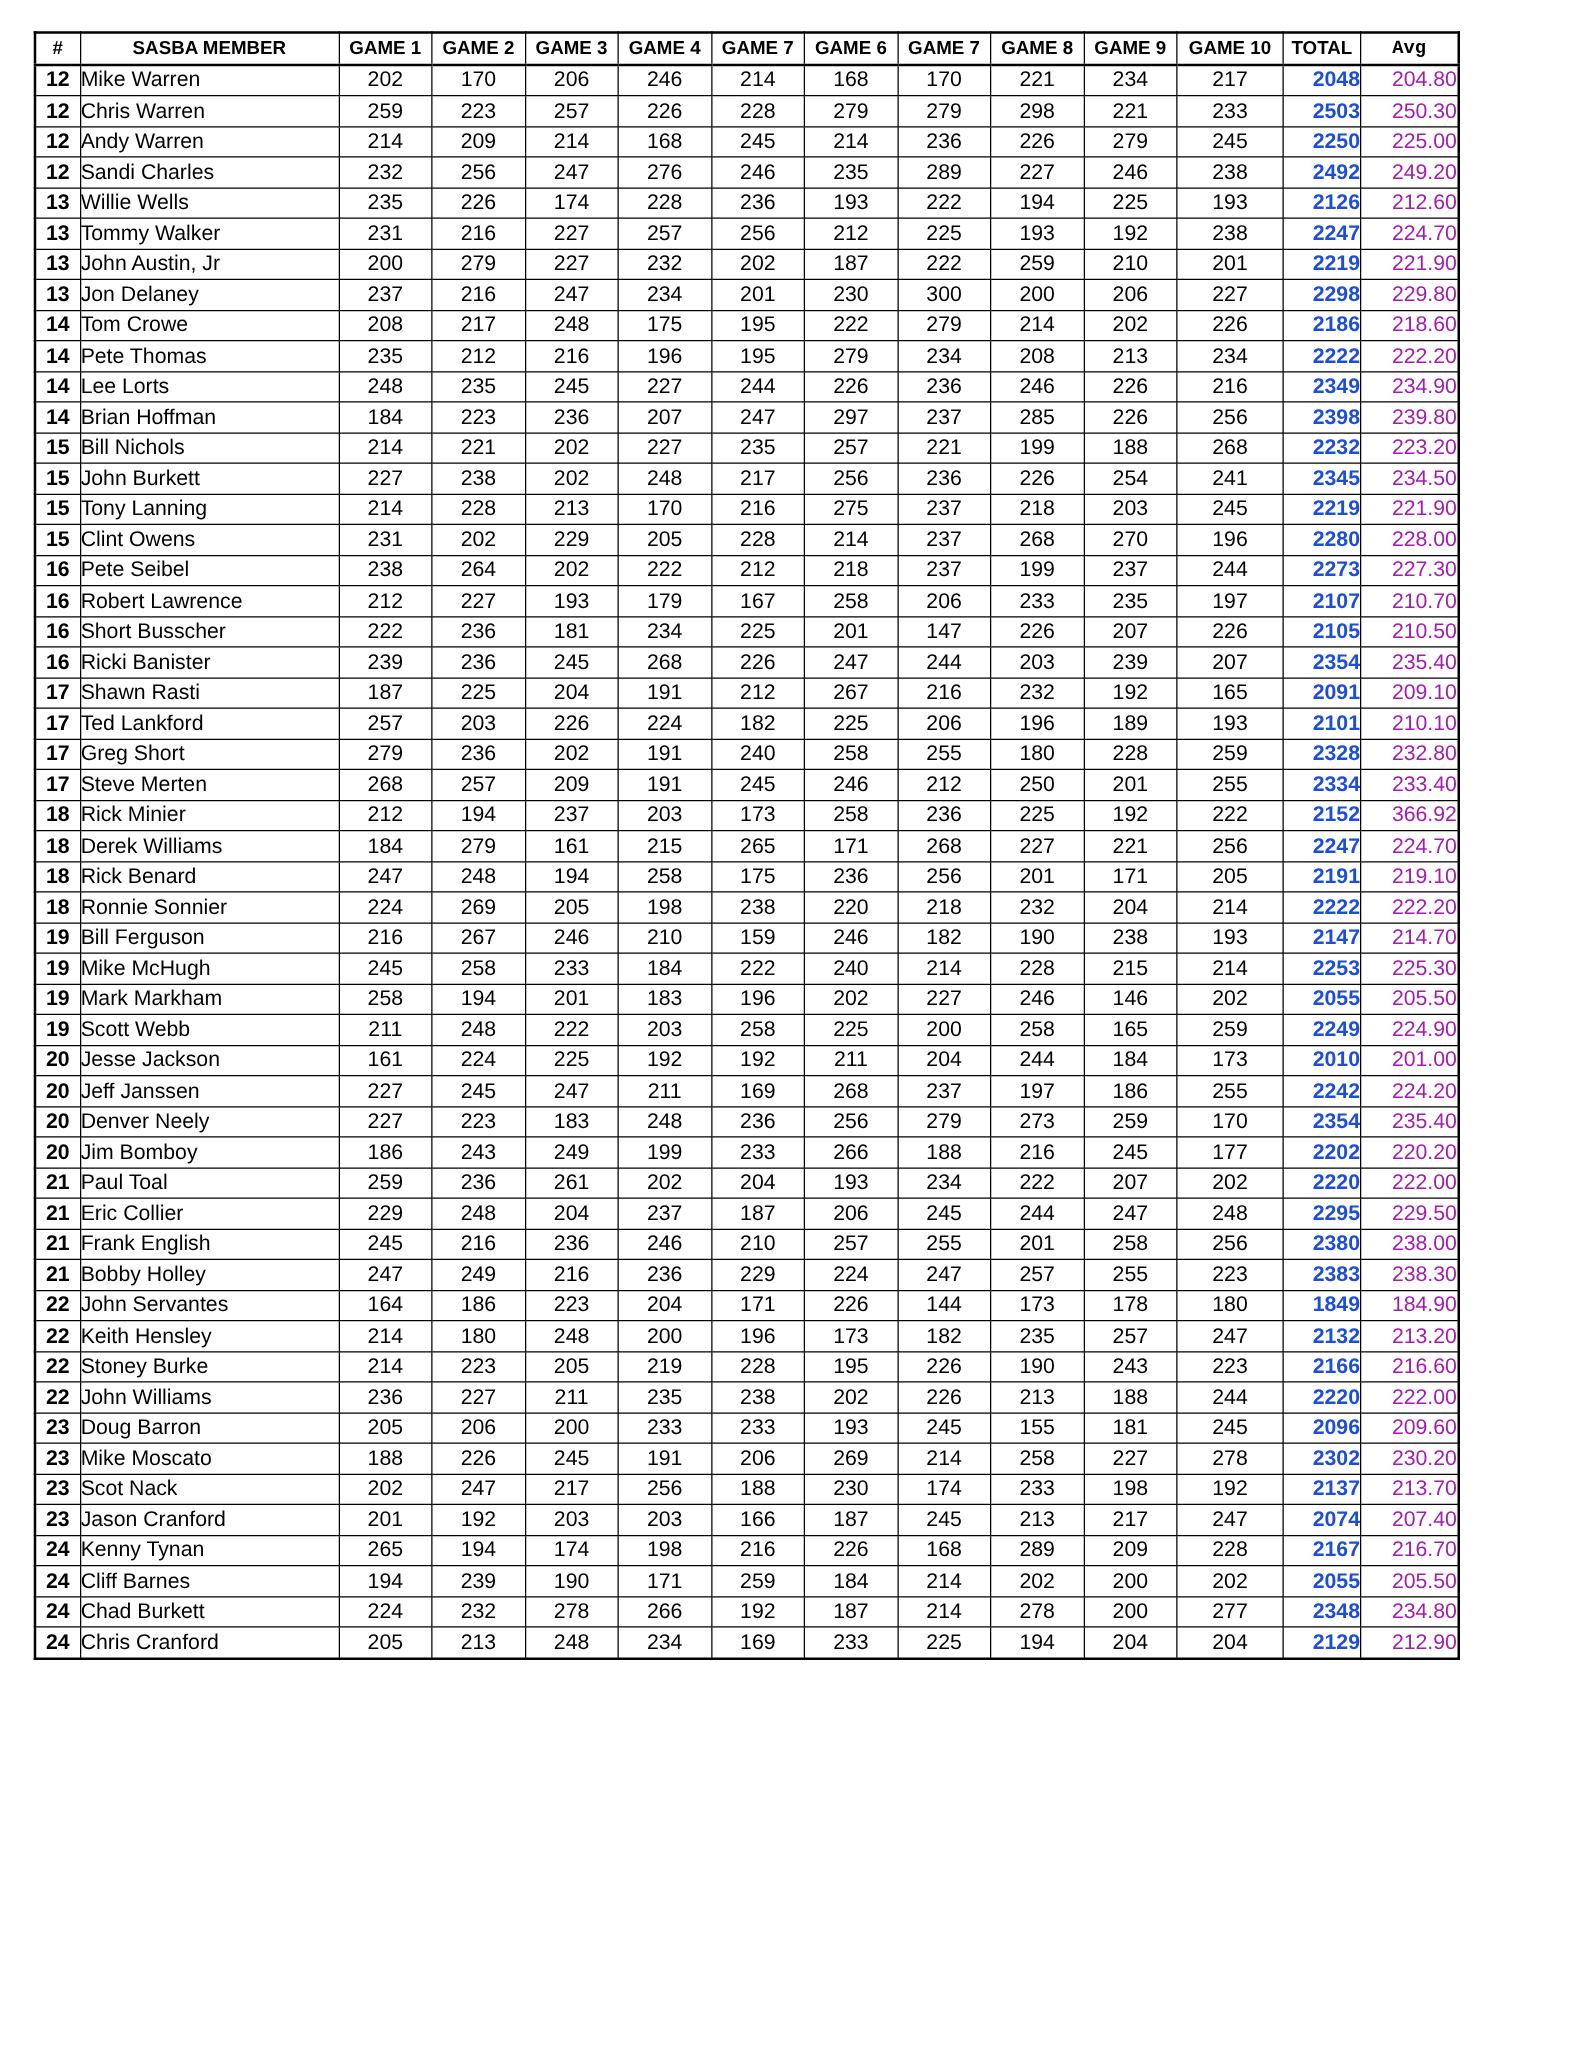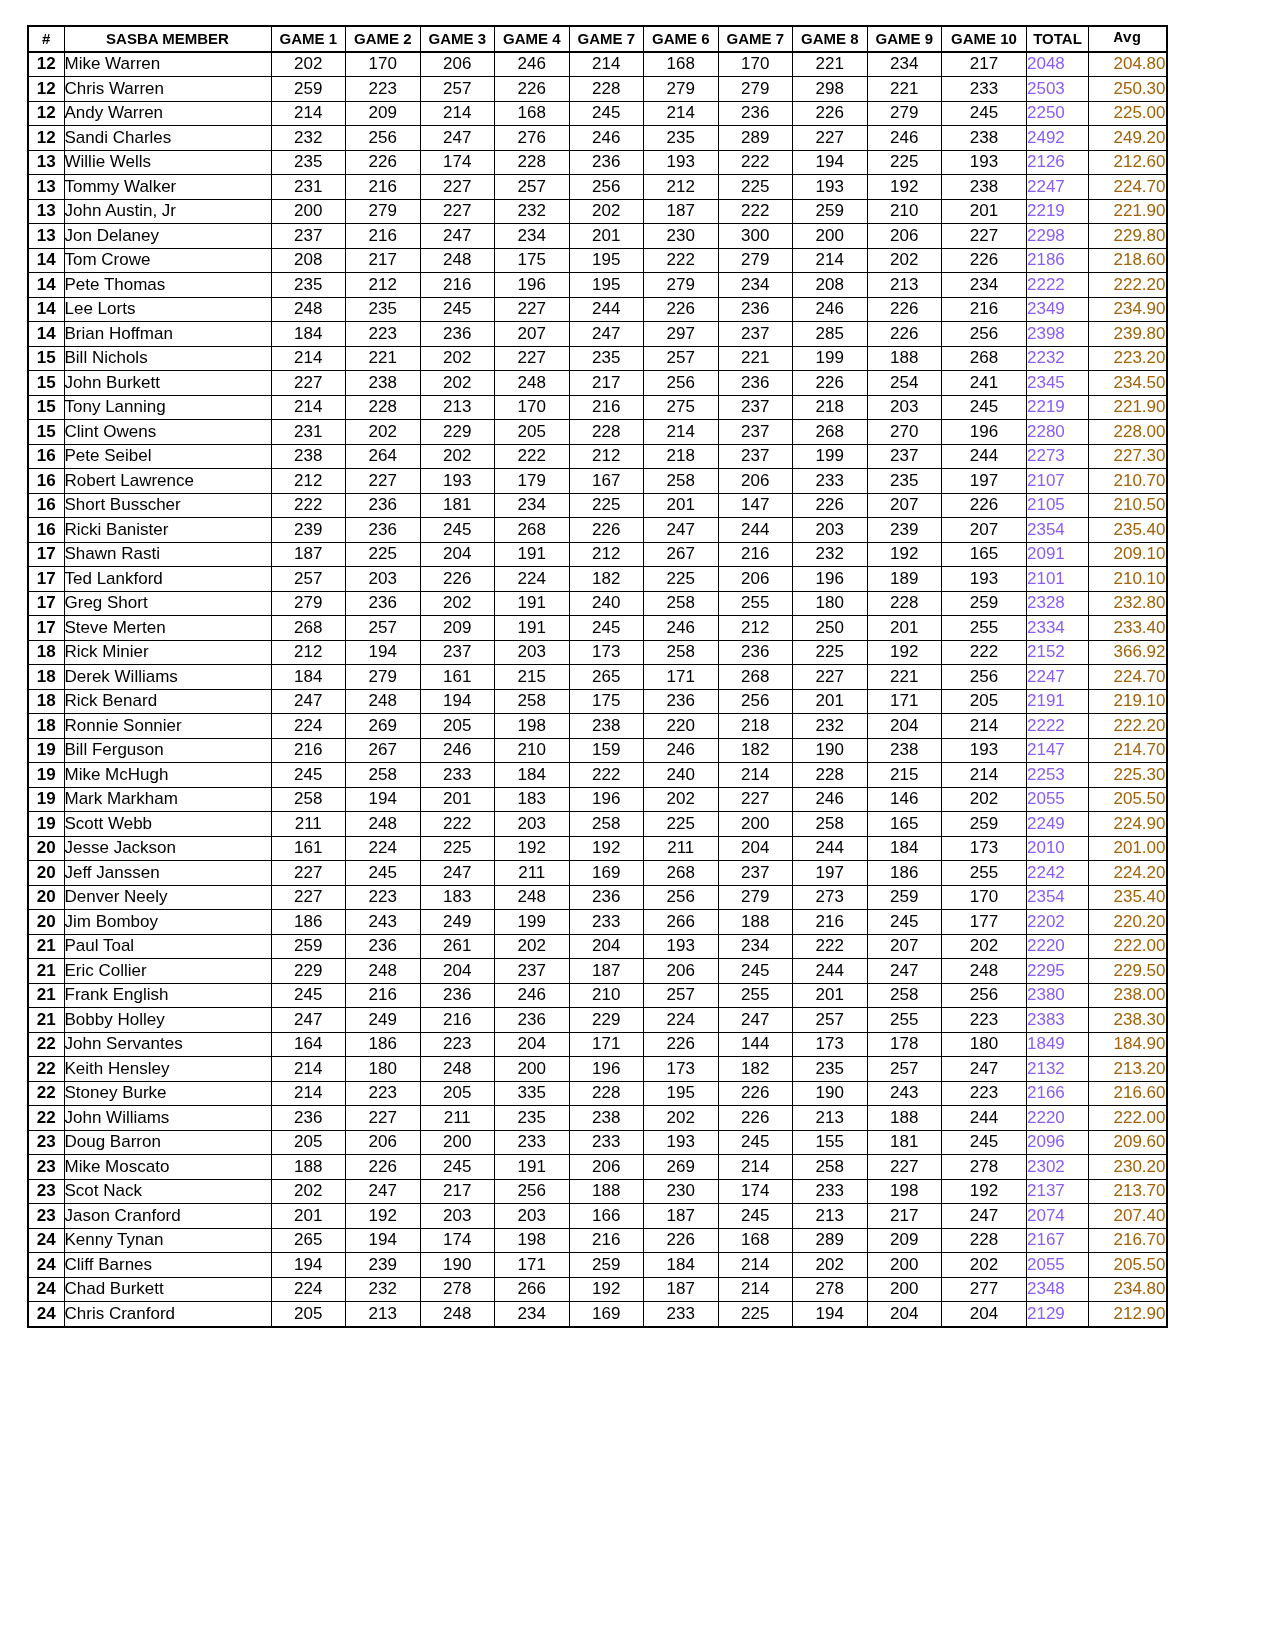--- a/index.html
+++ b/index.html
@@ -14,22 +14,22 @@
       border: 1px solid #000;
       height: 23.5px; padding: 0;
       font-size: 17px; line-height: 20px;
       white-space: nowrap; overflow: hidden;
     }
     table.scores tr { border-bottom: 1.5px solid #000; }
     table.scores th { font-weight: bold; font-size: 15px; text-align: center; border-bottom: 2px solid #000; }
     td.num { text-align: center; }
     td.rank { text-align: center; font-weight: bold; font-size: 17px; margin-top: 40px; }
     td.name { text-align: left; padding-left: 3px; }
-    td.total { text-align: left; font-weight: normal; color: #8b5cf6; }
-    td.avg { text-align: right; padding-right: 3px; color: #a16207; }
+    td.total { text-align: right; font-weight: bold; color: #1d4ed8; }
+    td.avg { text-align: right; padding-right: 3px; color: #a21caf; }
     th.avg-h { text-align: center; font-family: Liberation Mono, monospace; }
     col.c-rank { width: 36px; }
     col.c-name { width: 207px; }
     col.c-g { width: 74.5px; }
     col.c-g10 { width: 85px; }
     col.c-total { width: 62px; }
     col.c-avg { width: 78px; }
   </style>
 </head>
 <body>
@@ -741,21 +741,21 @@
         <td class="num">247</td>
         <td class="total">2132</td>
         <td class="avg">213.20</td>
       </tr>
       <tr>
         <td class="rank">22</td>
         <td class="name">Stoney Burke</td>
         <td class="num">214</td>
         <td class="num">223</td>
         <td class="num">205</td>
-        <td class="num">335</td>
+        <td class="num">219</td>
         <td class="num">228</td>
         <td class="num">195</td>
         <td class="num">226</td>
         <td class="num">190</td>
         <td class="num">243</td>
         <td class="num">223</td>
         <td class="total">2166</td>
         <td class="avg">216.60</td>
       </tr>
       <tr>

